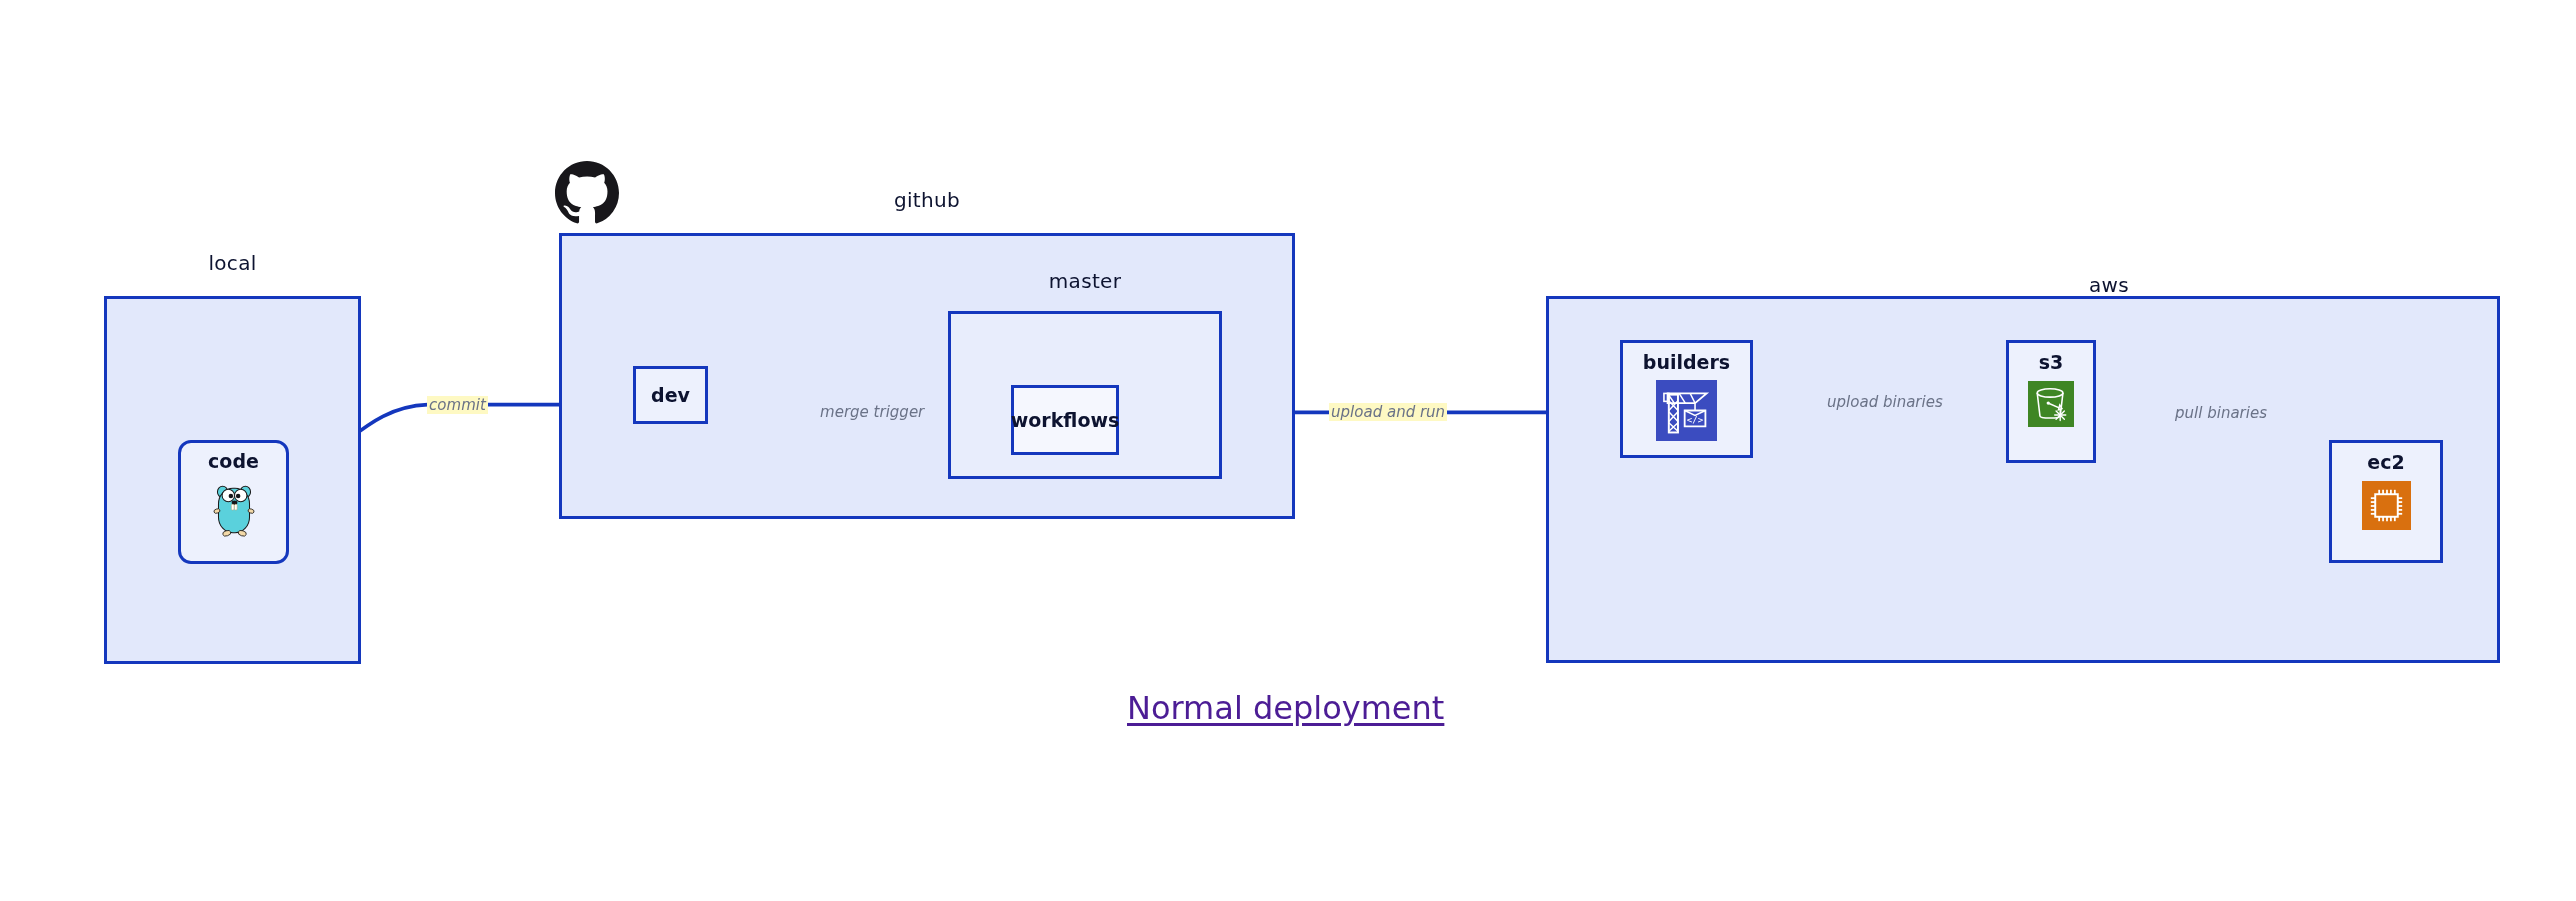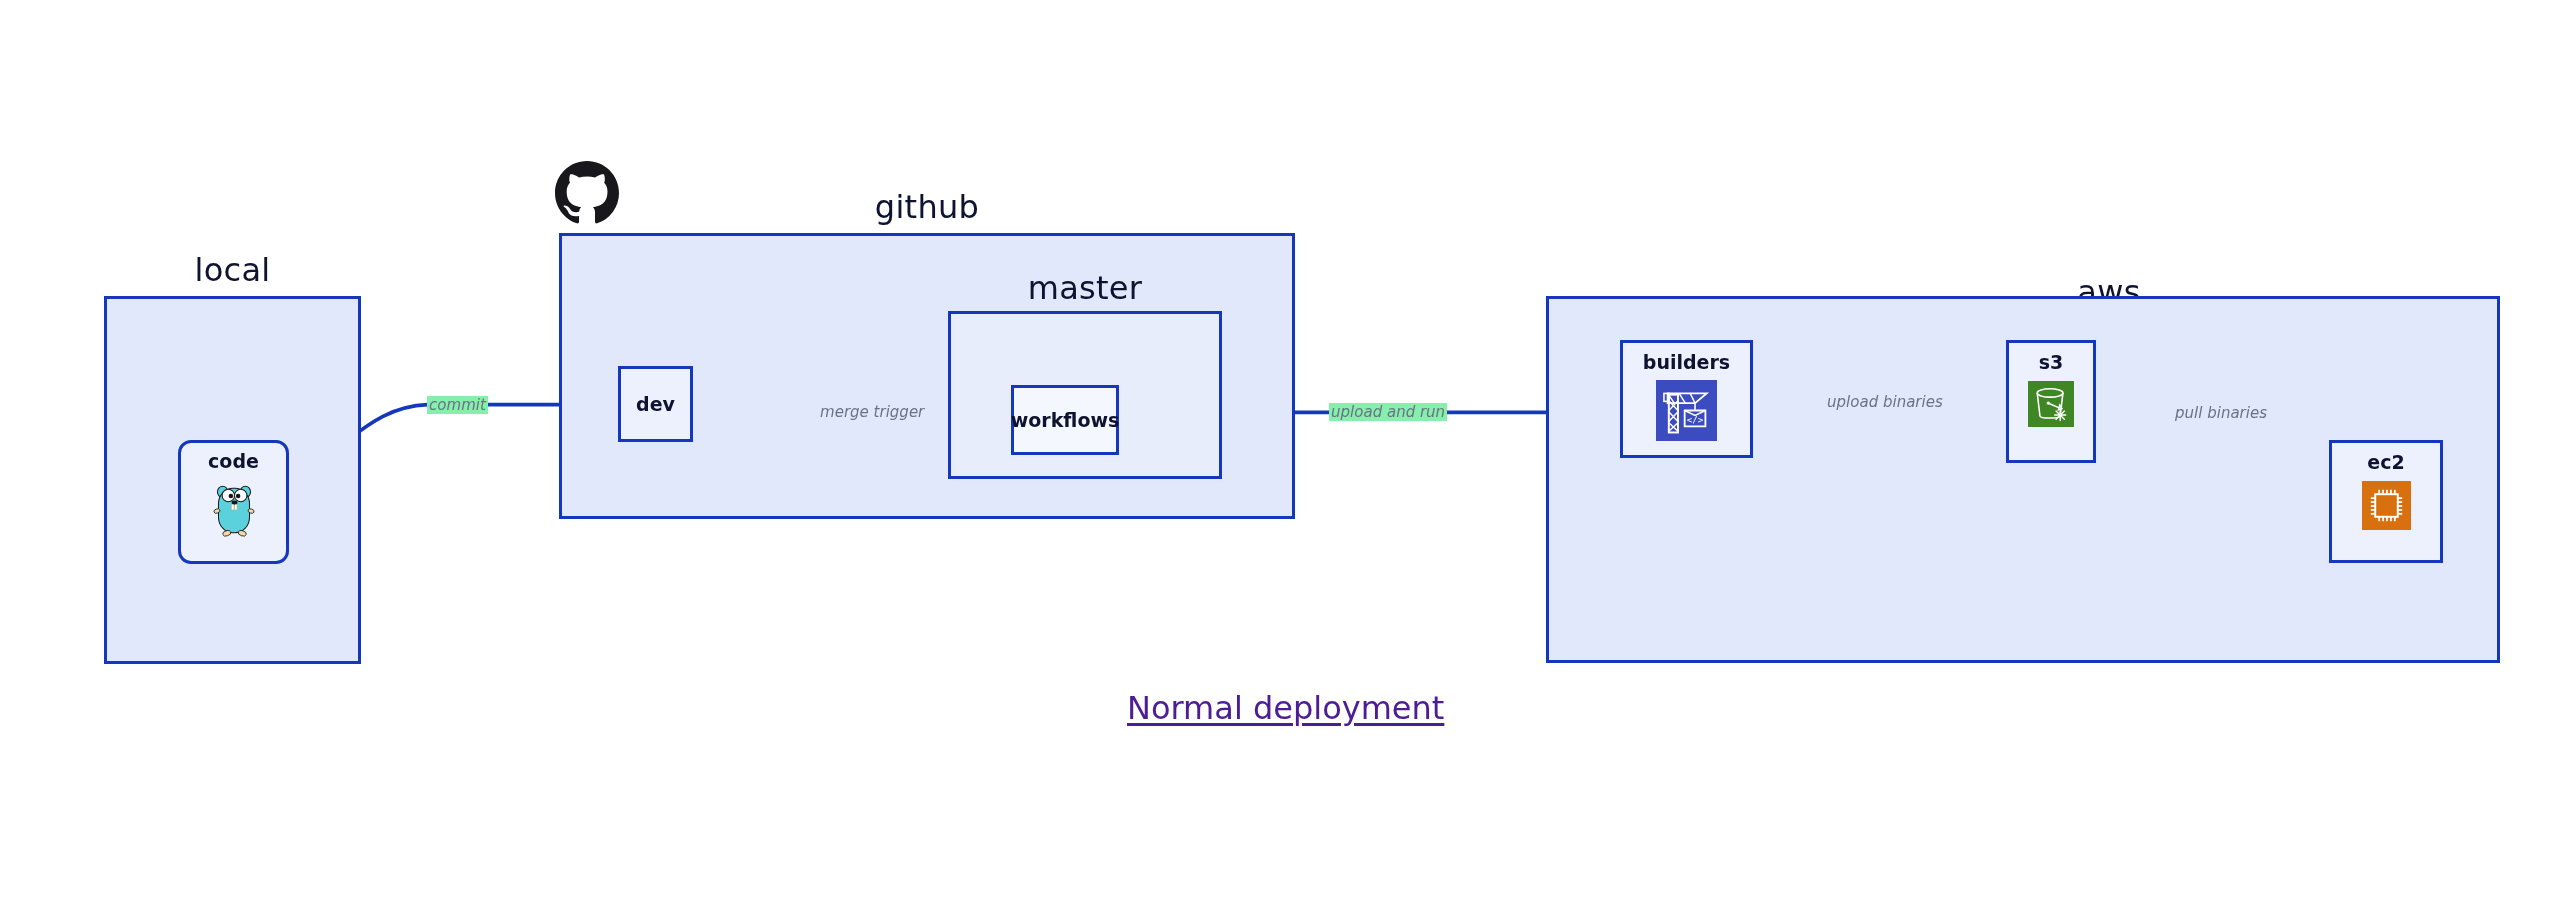--- a/index.html
+++ b/index.html
@@ -22,21 +22,21 @@
     background: #e2e8fb;
     border: 3.6px solid #1437bd;
     box-sizing: border-box;
   }
   .group-box.inner {
     background: #e8edfc;
   }
   .group-label {
     position: absolute;
     color: #0d1330;
-    font-size: 32px;
+    font-size: 20px;
     font-weight: 400;
     letter-spacing: 0.3px;
     white-space: nowrap;
     text-align: center;
     font-family: "DejaVu Sans", "Liberation Sans", sans-serif;
   }
   .node {
     position: absolute;
     background: #edf1fd;
     border: 3.6px solid #1437bd;
@@ -56,21 +56,21 @@
     display: flex;
     align-items: center;
     justify-content: center;
   }
   .edge-label {
     position: absolute;
     color: #6a7287;
     font-size: 15px;
     font-style: italic;
     white-space: nowrap;
-    background: #86efac;
+    background: #fef9c3;
     padding: 0 2.1px;
     font-family: "DejaVu Sans", "Liberation Sans", sans-serif;
   }
   .edge-label.on-fill {
     background: transparent;
   }
   .diagram-title {
     position: absolute;
     color: #4c1d95;
     font-size: 32px;
@@ -167,21 +167,21 @@
                1.36.09 2 .27 1.53-1.04 2.2-.82 2.2-.82.44 1.1.16 1.92.08 2.12.51.56.82
                1.27.82 2.15 0 3.07-1.87 3.75-3.65 3.95.29.25.54.73.54 1.48 0 1.07-.01
                1.93-.01 2.2 0 .21.15.46.55.38A8.01 8.01 0 0 0 16 8c0-4.42-3.58-8-8-8z"></path>
     </svg>
   </div>
 
   <div class="group-label" style="left:559px; top:188px; width:736px;">github</div>
 
   <div class="group-box" style="left:559px; top:233px; width:736px; height:286px;"></div>
 
-  <div class="node" style="left:618px; top:366px; width:75px; height:76px; justify-content:center;">
+  <div class="node" style="left:633px; top:366px; width:75px; height:58px; justify-content:center;">
     <div class="node-label">dev</div>
   </div>
 
   <div class="group-label" style="left:948px; top:269px; width:274px;">master</div>
 
   <div class="group-box inner" style="left:948px; top:311px; width:274px; height:168px;"></div>
 
   <div class="node" style="left:1011px; top:385px; width:108px; height:70px; justify-content:center;
               background:#f5f7fe;">
     <div class="node-label">workflows</div>

